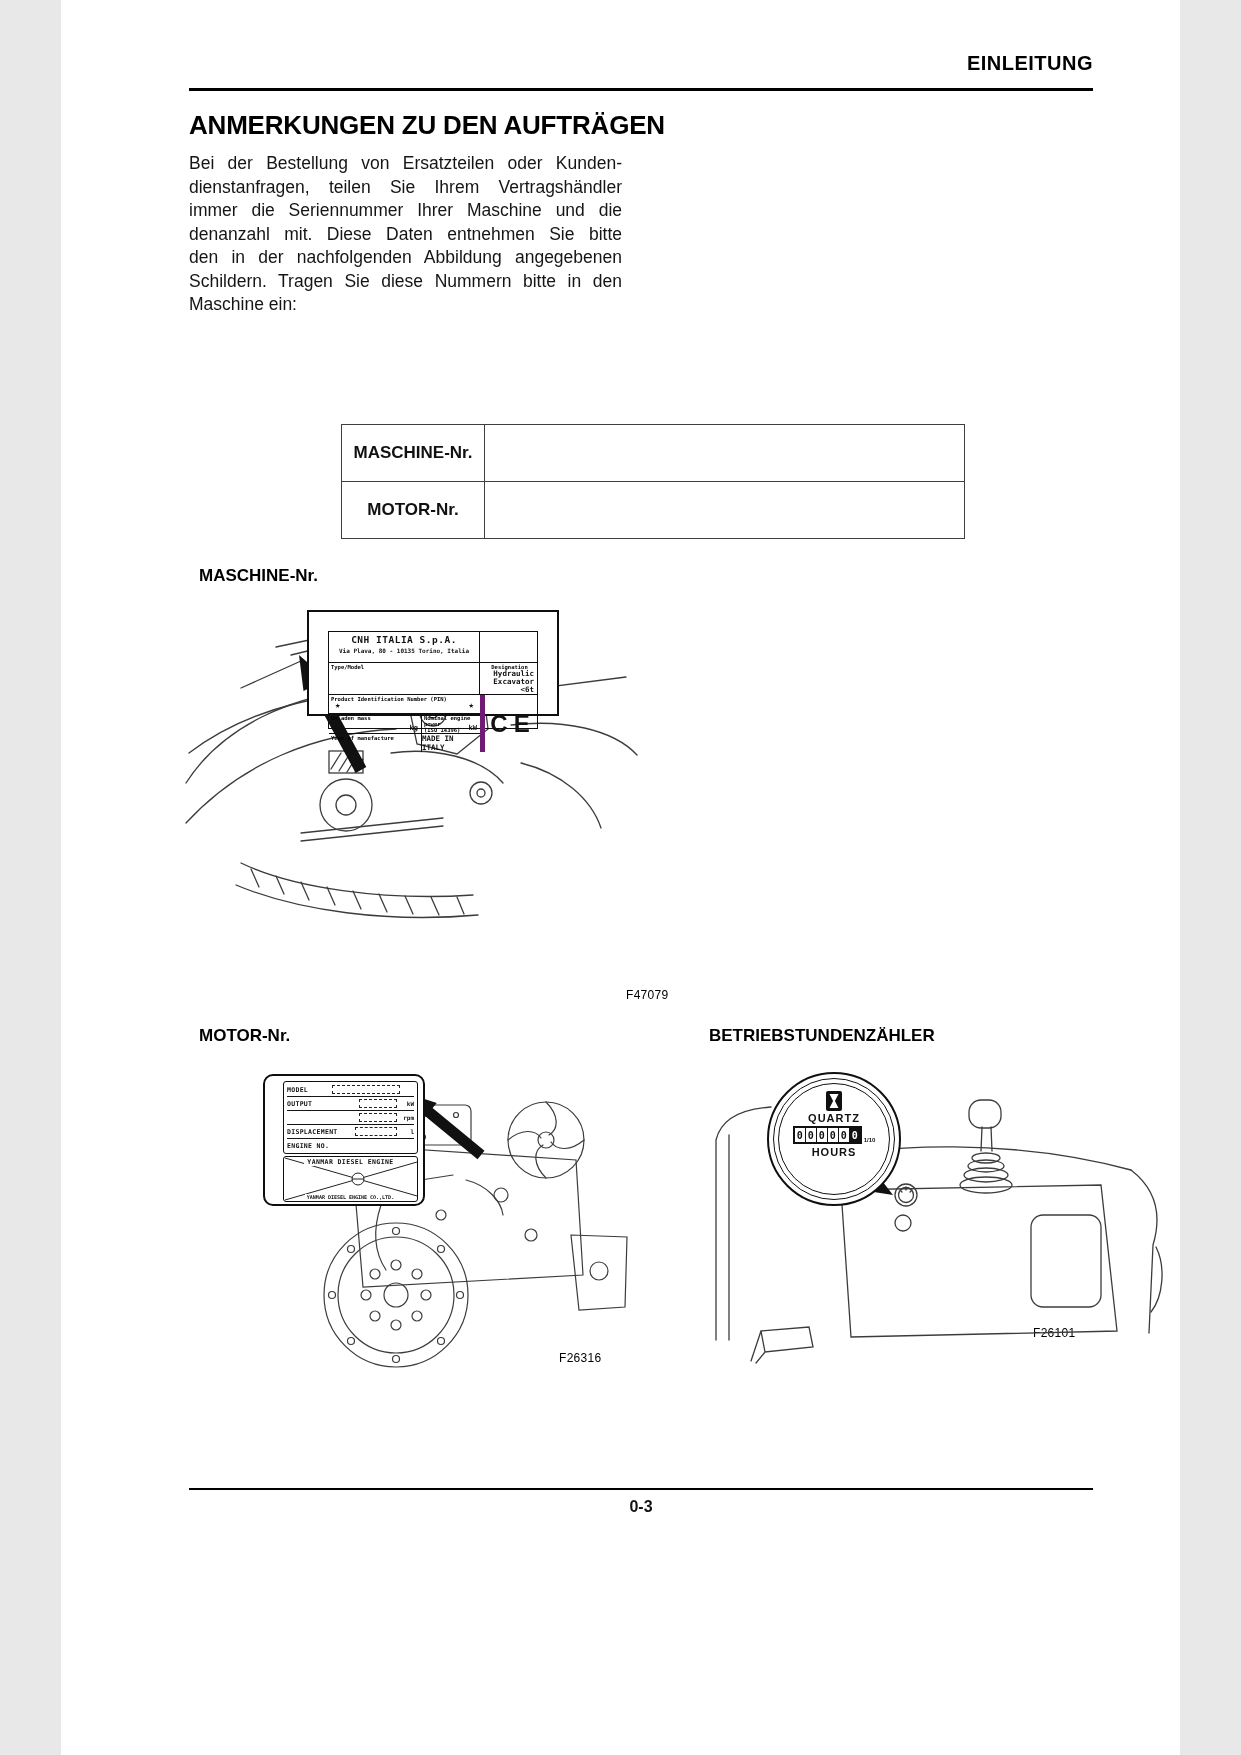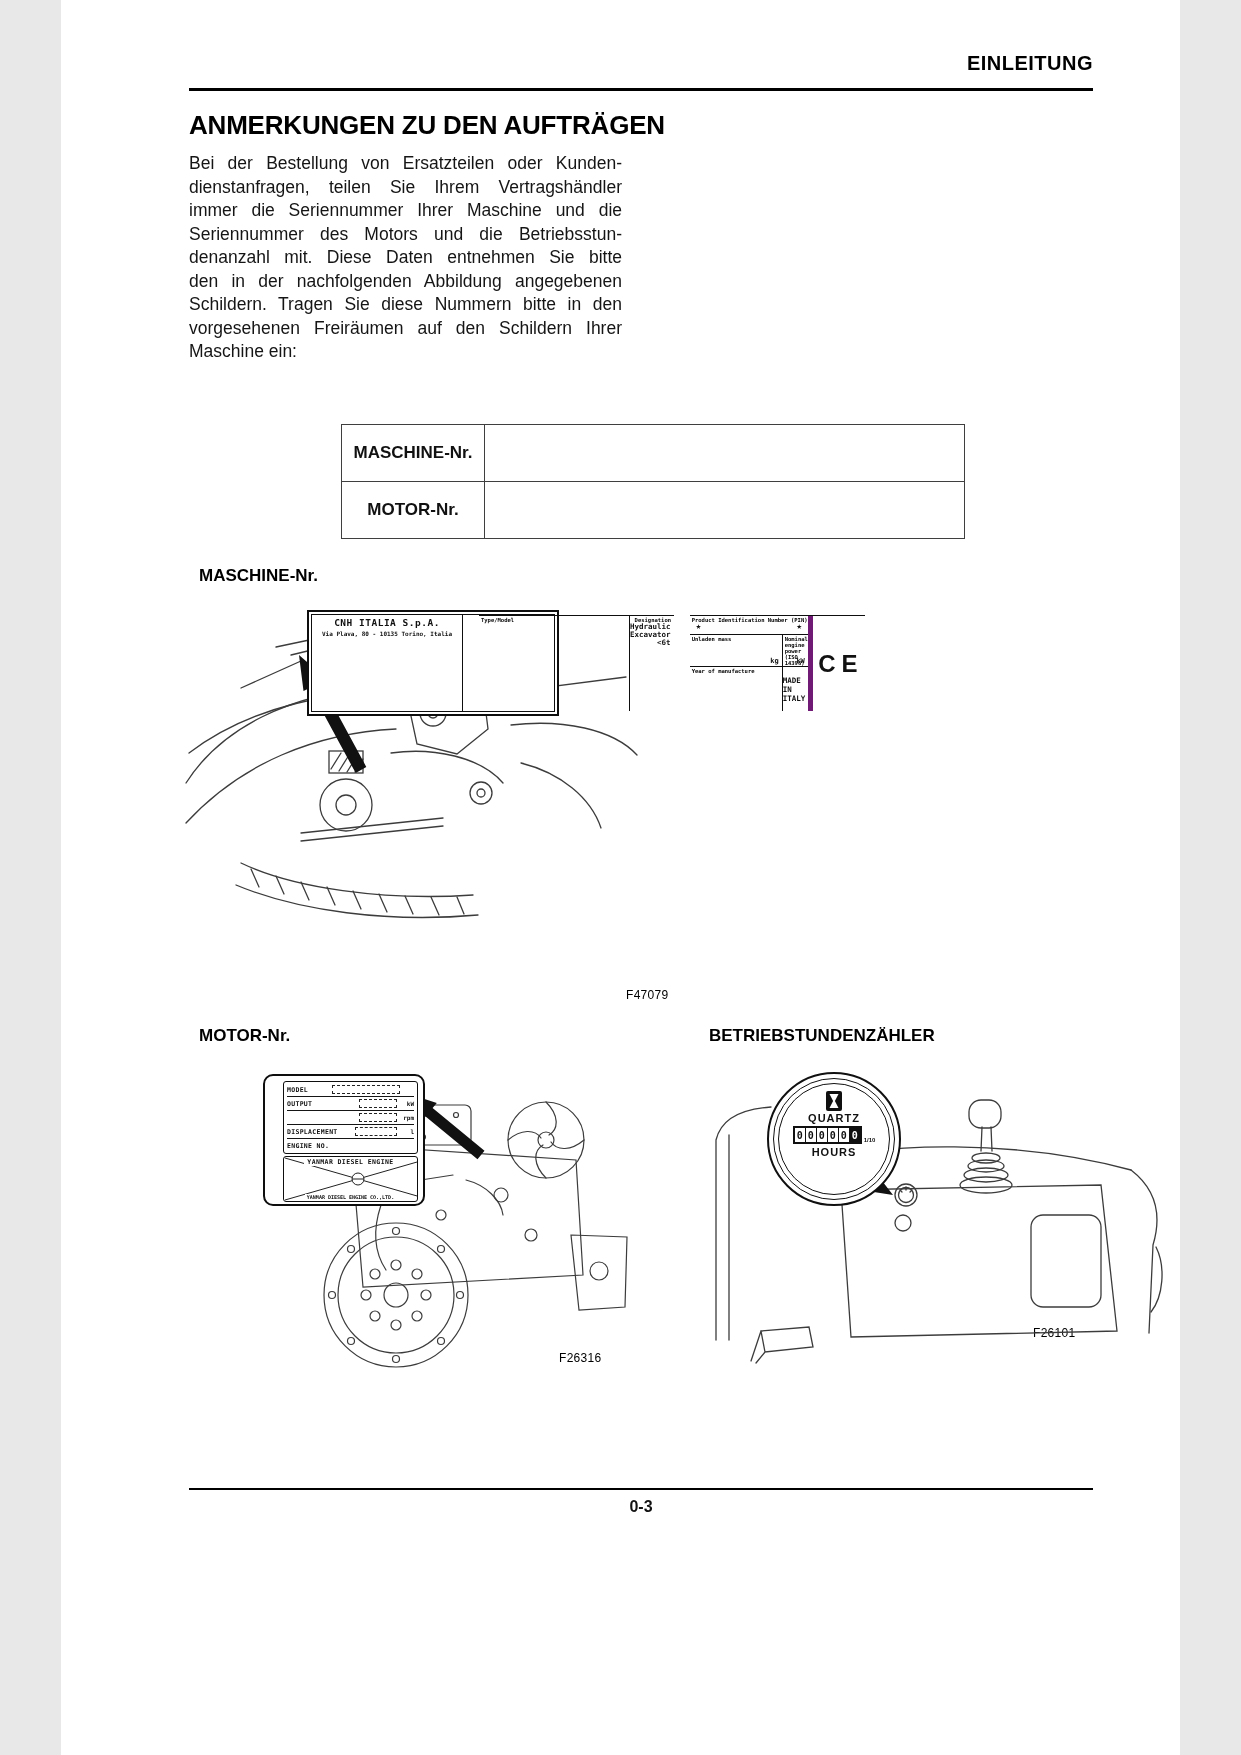--- a/index.html
+++ b/index.html
@@ -20,21 +20,21 @@
   
   .stable{border:1.5px solid #3f3f3f;border-collapse:collapse;width:622px;}
   .stable .row{display:flex;height:56px;}
   .stable .row + .row{border-top:1.5px solid #3f3f3f;}
   .stable .lcell{flex:0 0 142px;border-right:1.5px solid #3f3f3f;display:flex;align-items:center;justify-content:center;font-weight:bold;font-size:17px;}
   .stable .vcell{flex:1;}
   .seclabel{font-weight:bold;font-size:17px;color:#000;white-space:nowrap;}
   .figcode{font-size:12px;color:#000000;letter-spacing:.3px;}
   
   .mplate{width:252px;height:106px;border:2.5px solid #0e0e0e;background:#fff;box-sizing:border-box;z-index:3;}
-  .mplate .inner{margin:2px;border:1px solid #0e0e0e;height:calc(100% - 6px);display:flex;flex-direction:row;font-family:"DejaVu Sans Mono",monospace;gap:16px;}
+  .mplate .inner{margin:19px;border:1px solid #0e0e0e;height:calc(100% - 6px);display:flex;flex-direction:column;font-family:"DejaVu Sans Mono",monospace;}
   .mp-rowA{display:flex;flex:0 0 30px;}
   .mp-company{flex:0 0 150px;border-right:1px solid #0e0e0e;text-align:center;padding-top:2px;}
   .mp-company .nm{font-size:9.5px;font-weight:bold;letter-spacing:.5px;}
   .mp-company .ad{font-size:6px;font-weight:bold;margin-top:2px;}
   .mp-rowB{display:flex;flex:0 0 17px;border-top:1px solid #0e0e0e;}
   .mp-type{flex:0 0 150px;border-right:1px solid #0e0e0e;}
   .tiny{font-size:5.5px;font-weight:bold;line-height:6px;padding:1px 0 0 2px;color:#000;}
   .mp-desig{flex:1;display:flex;flex-direction:column;align-items:center;}
   .mp-desigval{font-size:7.5px;font-weight:bold;text-align:right;padding-right:3px;line-height:8px;}
   .mp-body{display:flex;flex:1;border-top:1px solid #0e0e0e;}
@@ -86,25 +86,23 @@
 
   <div class="abs hdr" style="left:128px;top:52px;width:904px;text-align:right;">EINLEITUNG</div>
   <div class="abs rule" style="left:128px;top:88px;width:904px;height:3px;"></div>
 
   <div class="abs h1" style="left:128px;top:110px;">ANMERKUNGEN ZU DEN AUFTRÄGEN</div>
 
   <div class="abs para" style="left:128px;top:152px;">
     <div class="jline">Bei der Bestellung von Ersatzteilen oder Kunden-</div>
     <div class="jline">dienstanfragen, teilen Sie Ihrem Vertragshändler</div>
     <div class="jline">immer die Seriennummer Ihrer Maschine und die</div>
-    <div class="jline">Seriennummer des Motors und die Betriebsstun-</div>
     <div class="jline">denanzahl mit. Diese Daten entnehmen Sie bitte</div>
     <div class="jline">den in der nachfolgenden Abbildung angegebenen</div>
     <div class="jline">Schildern. Tragen Sie diese Nummern bitte in den</div>
-    <div class="jline">vorgesehenen Freiräumen auf den Schildern Ihrer</div>
     <div class="jline jlast">Maschine ein:</div>
   </div>
 
   <div class="abs stable" style="left:280px;top:424px;">
     <div class="row">
       <div class="lcell">MASCHINE-Nr.</div>
       <div class="vcell"></div>
     </div>
     <div class="row">
       <div class="lcell">MOTOR-Nr.</div>

